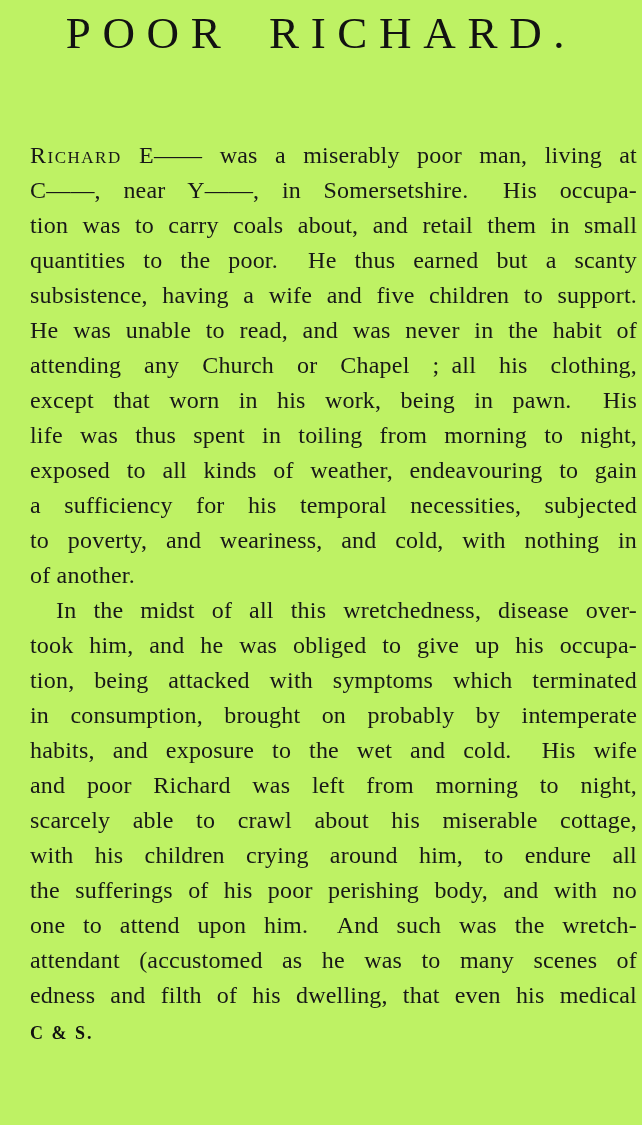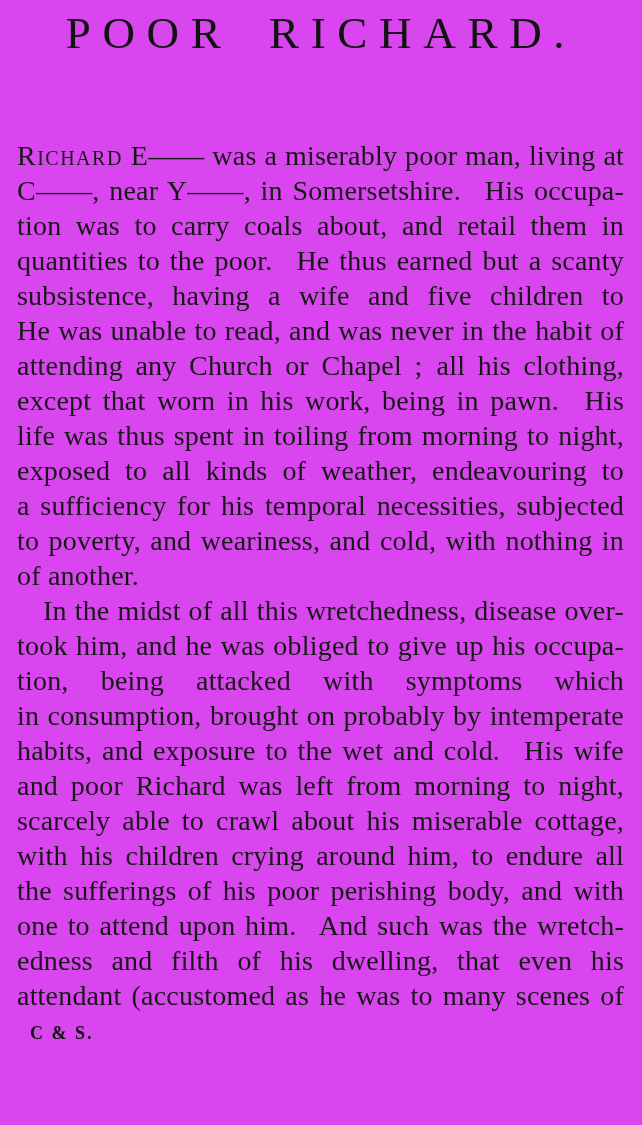--- a/index.html
+++ b/index.html
@@ -11,38 +11,38 @@
     height: 1125px;
     background: #fbfbfa;
     font-family: "Liberation Serif", "DejaVu Serif", serif;
     color: #1a1a1a;
   }
   .page {
     position: relative;
     width: 642px;
     height: 1125px;
     overflow: hidden;
-    background: #d946ef;
+    background: #bef264;
   }
   .title {
     margin: 0;
     padding-top: 8px;
     text-align: center;
     font-size: 45px;
     font-weight: normal;
     letter-spacing: 0.26em;
     word-spacing: 0.30em;
     line-height: 50px;
     color: #121212;
     white-space: nowrap;
   }
   .body-text {
-    margin: 80px 0 0 17px;
+    margin: 80px 0 0 30px;
     width: 607px;
-    font-size: 28px;
+    font-size: 24px;
     line-height: 35px;
     letter-spacing: 0.2px;
     color: #181818;
   }
   .line {
     height: 35px;
     text-align: justify;
     text-align-last: justify;
     overflow: hidden;
   }
@@ -88,18 +88,18 @@
       <div class="line indent">In the midst of all this wretchedness, disease over-</div>
       <div class="line">took him, and he was obliged to give up his occupa-</div>
       <div class="line">tion, being attacked with symptoms which terminated</div>
       <div class="line">in consumption, brought on probably by intemperate</div>
       <div class="line">habits, and exposure to the wet and cold.  His wife</div>
       <div class="line">and poor Richard was left from morning to night,</div>
       <div class="line">scarcely able to crawl about his miserable cottage,</div>
       <div class="line">with his children crying around him, to endure all</div>
       <div class="line">the sufferings of his poor perishing body, and with no</div>
       <div class="line">one to attend upon him.  And such was the wretch-</div>
+      <div class="line">attendant (accustomed as he was to many scenes of</div>
       <div class="line">edness and filth of his dwelling, that even his medical</div>
-      <div class="line">attendant (accustomed as he was to many scenes of</div>
     </div>
 
   <div class="footer">C &amp; S.</div>
 </div>
 
 </body></html>

